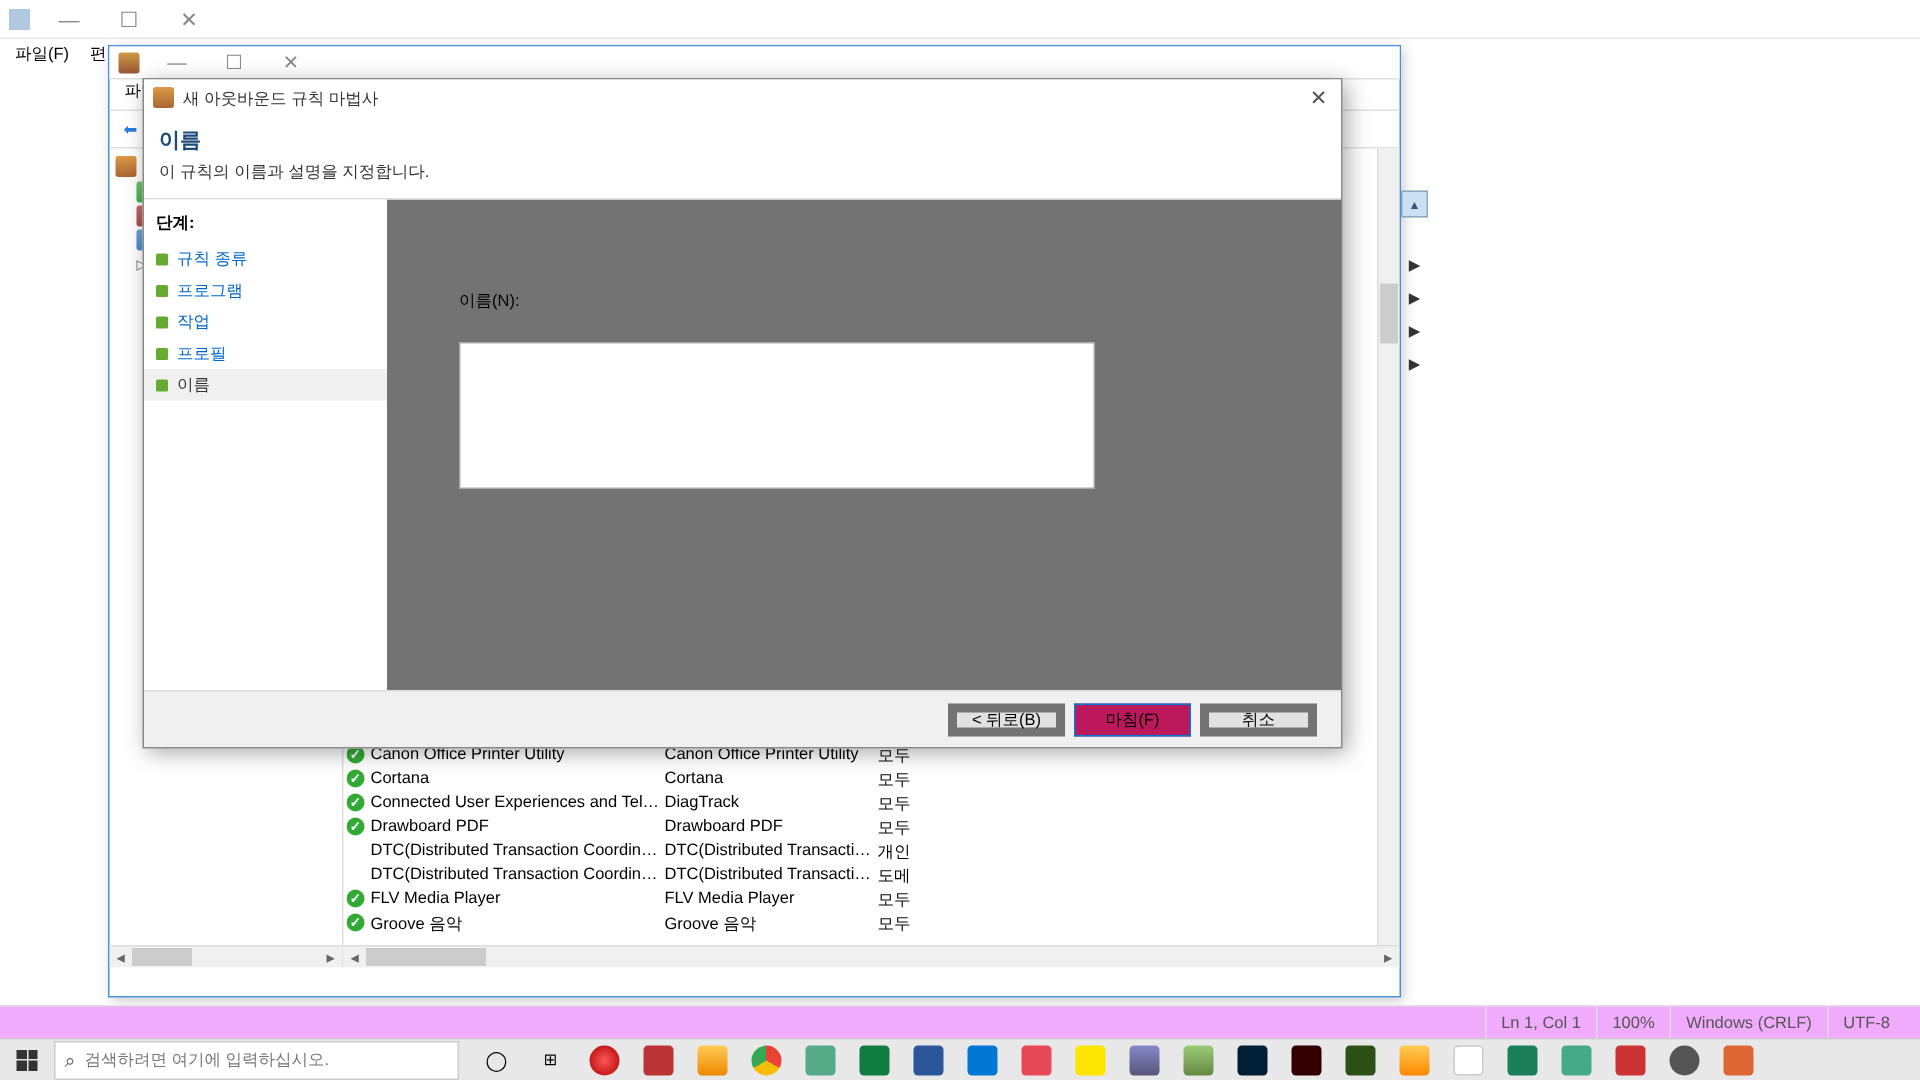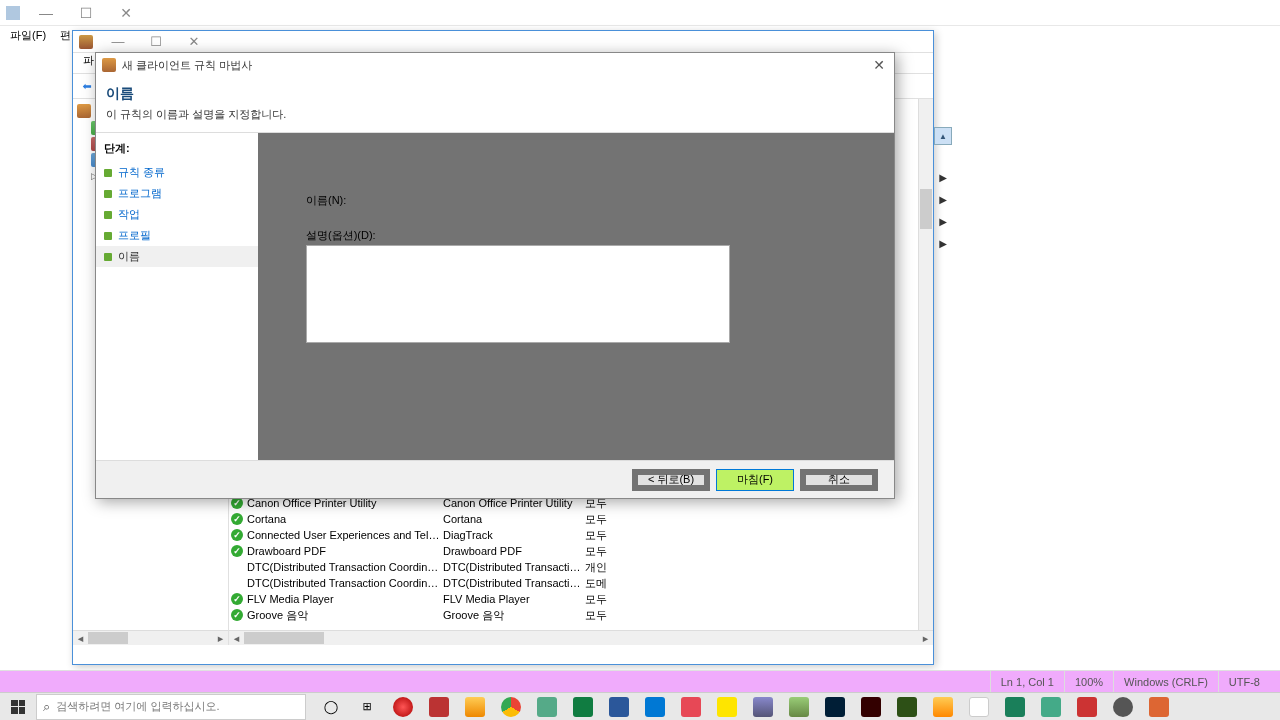--- a/index.html
+++ b/index.html
@@ -71,21 +71,21 @@
 .step .bullet { width: 8px; height: 8px; background: #6a3; border-radius: 1px; flex-shrink: 0; }
 .step a { color: #0066cc; text-decoration: none; }
 .step.active a { color: #333; }
 .wizard-content { flex: 1; padding: 60px 40px 10px 48px; background: #737373; position: relative; }
 .field-label { margin-bottom: 2px; }
 .text-input { width: 424px; height: 20px; border: 1px solid #7a9ac0; padding: 1px 4px; background: #fff; font-size: 11px; outline: 1px solid #4a90d9; outline-offset: -1px; }
 .textarea-input { width: 424px; height: 98px; border: 1px solid #aaa; padding: 2px 4px; background: #fff; font-size: 11px; resize: none; margin-top: 0; }
 .field-gap { height: 18px; }
 .wizard-buttons { height: 38px; border-top: 1px solid #ddd; display: flex; align-items: center; justify-content: flex-end; padding-right: 16px; gap: 6px; background: #f0f0f0; }
 .btn { width: 78px; height: 22px; border: 6px solid #737373; background: #e1e1e1; display: flex; align-items: center; justify-content: center; cursor: pointer; }
-.btn.primary { border: 1px solid #0078d7; background: #bef264; }
+.btn.primary { border: 1px solid #0078d7; background: #be185d; }
 
 
 .statusbar { position: absolute; left: 0; right: 0; bottom: 28px; height: 22px; border-top: 1px solid #e0e0e0; background: #f0abfc; display: flex; align-items: center; }
 .statusbar .seg { border-left: 1px solid #ddd; padding: 0 10px; height: 100%; display: flex; align-items: center; color: #555; }
 .statusbar .spacer { flex: 1; }
 
 
 .taskbar { position: absolute; left: 0; right: 0; bottom: 0; height: 28px; background: #e8e8e8; border-top: 1px solid #ccc; display: flex; align-items: center; }
 .start-btn { width: 36px; height: 28px; display: flex; align-items: center; justify-content: center; }
 .win-logo { width: 14px; height: 14px; display: grid; grid-template: 1fr 1fr / 1fr 1fr; gap: 1px; }
@@ -228,21 +228,21 @@
     <div class="action-arrow">▶</div>
     <div class="action-arrow" style="margin-top:2px;">▶</div>
     <div class="action-arrow" style="margin-top:2px;">▶</div>
     <div class="action-arrow" style="margin-top:2px;">▶</div>
   </div>
 </div>
 
 <div class="wizard">
   <div class="wizard-titlebar">
     <div class="icon"></div>
-    <div class="title">새 클라이언트 규칙 마법사</div>
+    <div class="title">새 아웃바운드 규칙 마법사</div>
     <div class="wizard-close">✕</div>
   </div>
   <div class="wizard-header">
     <h1>이름</h1>
     <p>이 규칙의 이름과 설명을 지정합니다.</p>
   </div>
   <div class="wizard-body">
     <div class="wizard-steps">
       <div class="steps-title">단계:</div>
       <div id="steps-container">
@@ -264,21 +264,20 @@
           </div>
           <div class="step active">
             <div class="bullet"></div>
             <a>이름</a>
           </div>
         </div>
     </div>
     <div class="wizard-content">
       <div class="field-label">이름(N):</div>
       <div class="field-gap"></div>
-      <div class="field-label">설명(옵션)(D):</div>
       <textarea class="textarea-input" style=""></textarea>
     </div>
   </div>
   <div class="wizard-buttons">
     <div class="btn">&lt; 뒤로(B)</div>
     <div class="btn primary">마침(F)</div>
     <div class="btn">취소</div>
   </div>
 </div>
 

